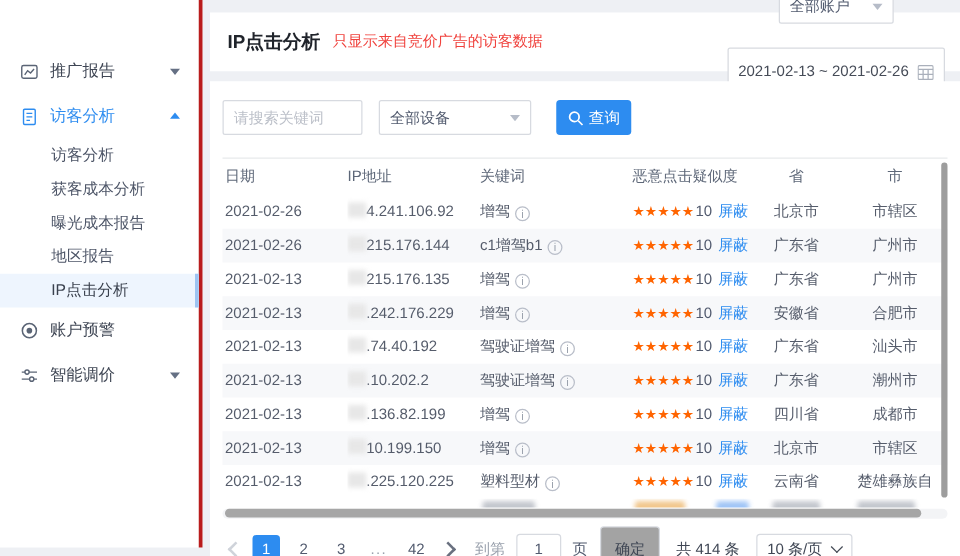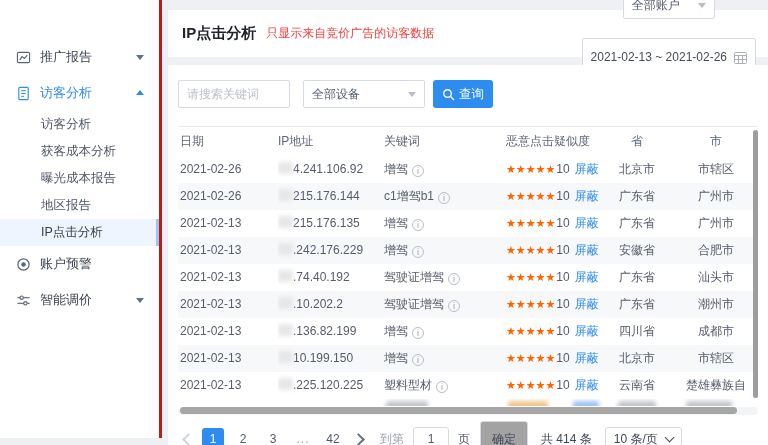--- a/index.html
+++ b/index.html
@@ -25,21 +25,21 @@
   .select-box { border:1px solid #d7dae0; border-radius:2px; height:28px; display:flex; align-items:center; padding:0 8px; background:#fff; color:#515a6e; cursor:pointer; box-sizing:border-box; }
   .select-box.account { width:92px; justify-content:space-between; }
   .date-box { border:1px solid #d7dae0; border-radius:2px; height:28px; display:flex; align-items:center; gap:7px; padding:18px 8px; color:#454b57; cursor:pointer; box-sizing:border-box; background:#fff; }
   .sel-caret { width:0; height:0; border:4px solid transparent; border-top:5px solid #b6bcc8; margin-top:5px; }
 
   .content-panel { position:absolute; top:65px; left:0; right:0; bottom:0; background:#fff; padding:15px 10px 0; box-sizing:border-box; overflow:hidden; }
   .toolbar { display:flex; align-items:center; height:28px; }
   .kw-input { width:112px; height:28px; border:1px solid #d7dae0; border-radius:2px; padding:0 8px; font:12px "Liberation Sans","DejaVu Sans",sans-serif; color:#515a6e; box-sizing:border-box; outline:none; }
   .kw-input::placeholder { color:#bcc0c9; }
   .select-box.device { width:122px; margin-left:13px; justify-content:space-between;gap:48px; }
-  .search-btn { margin-left:8px; height:28px; width:60px; background:#2d8cf0; color:#fff; border:none; border-radius:3px; font:12.5px "Liberation Sans","DejaVu Sans",sans-serif; display:flex; align-items:center; justify-content:center; gap:4px; cursor:pointer; padding:0; }
+  .search-btn { margin-left:20px; height:28px; width:60px; background:#2d8cf0; color:#fff; border:none; border-radius:3px; font:12.5px "Liberation Sans","DejaVu Sans",sans-serif; display:flex; align-items:center; justify-content:center; gap:4px; cursor:pointer; padding:0; }
 
   
   .table { margin-top:18px; position:relative; }
   .thead { display:flex; height:29px; line-height:29px; border-top:1px solid #e8eaec; color:#5d6778; background:#fff; }
   .c { flex:none; box-sizing:border-box; white-space:nowrap; overflow:hidden; }
   .c-date { width:100px; padding-left:2px; }
   .c-ip   { width:106px; }
   .c-kw   { width:116px; }
   .c-sus  { width:100px; padding-left:6px; }
   .c-prov { width:74px; text-align:center; }

